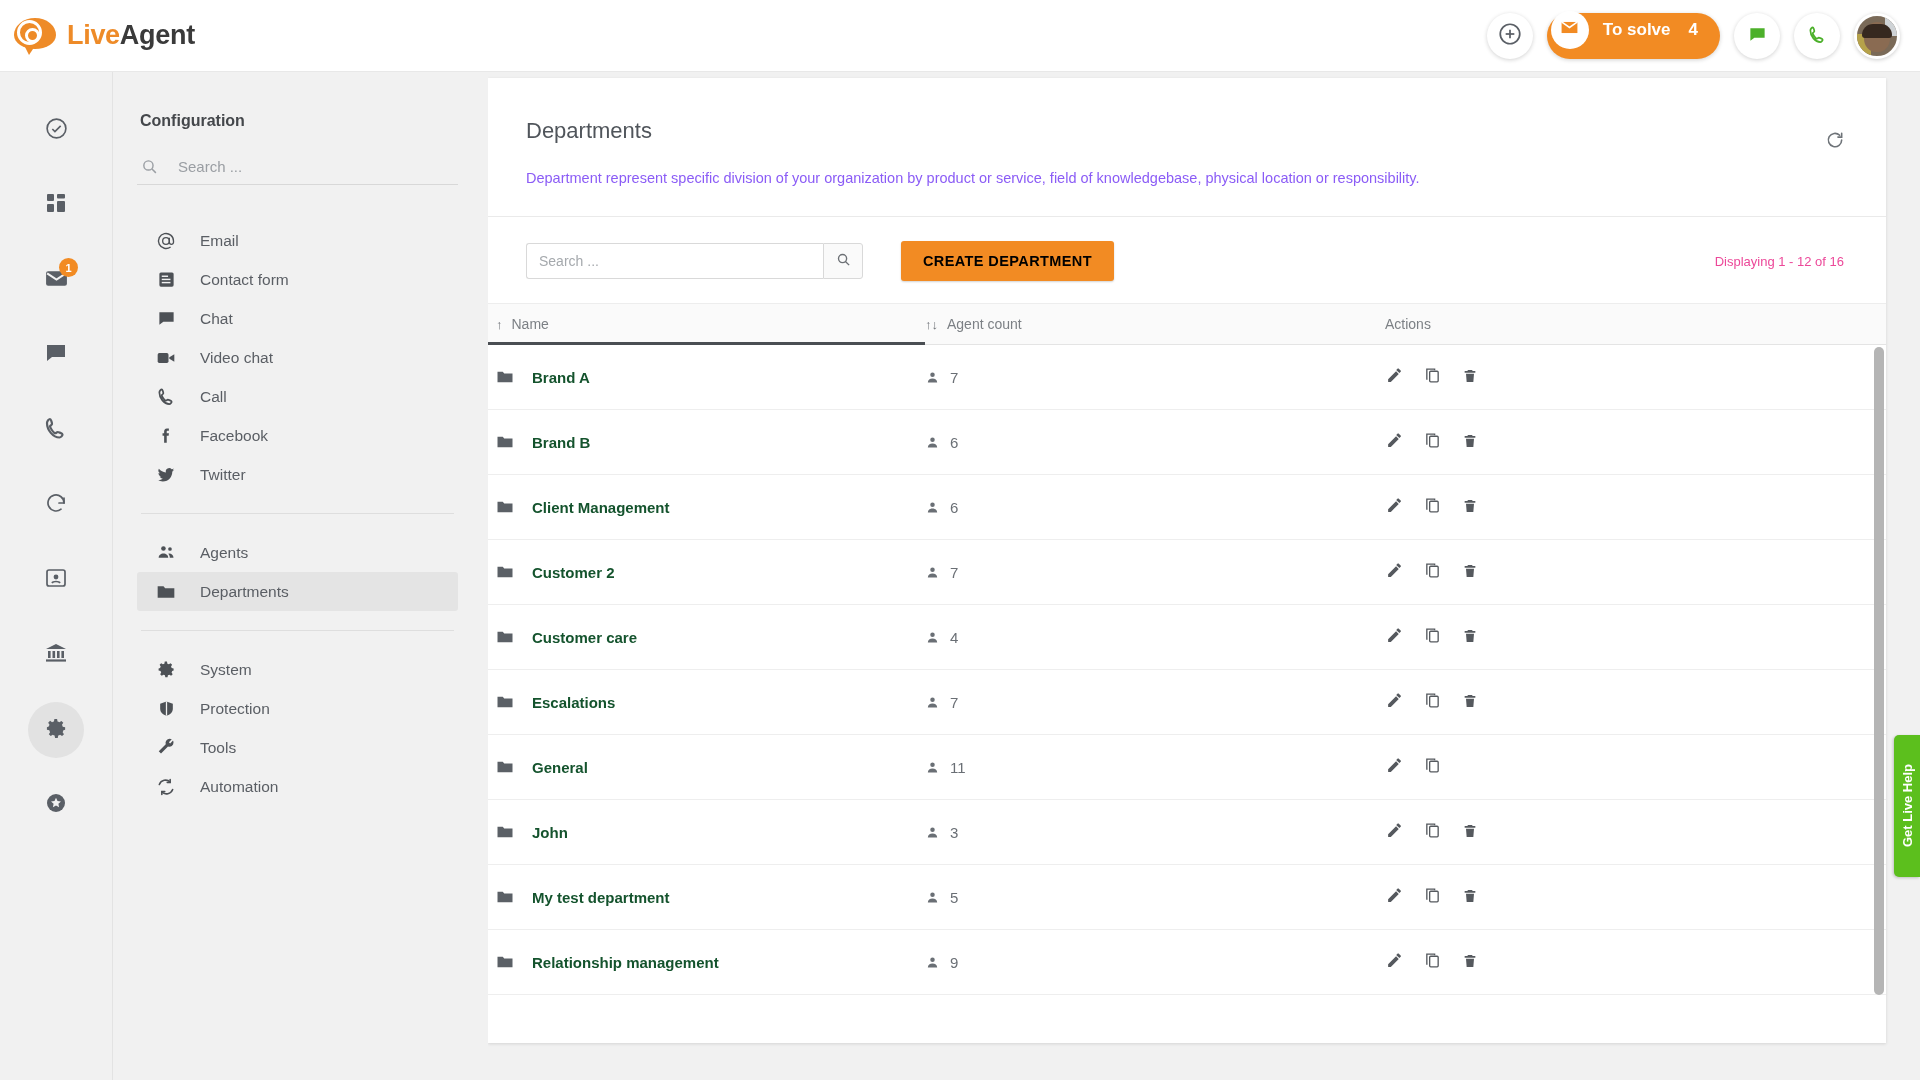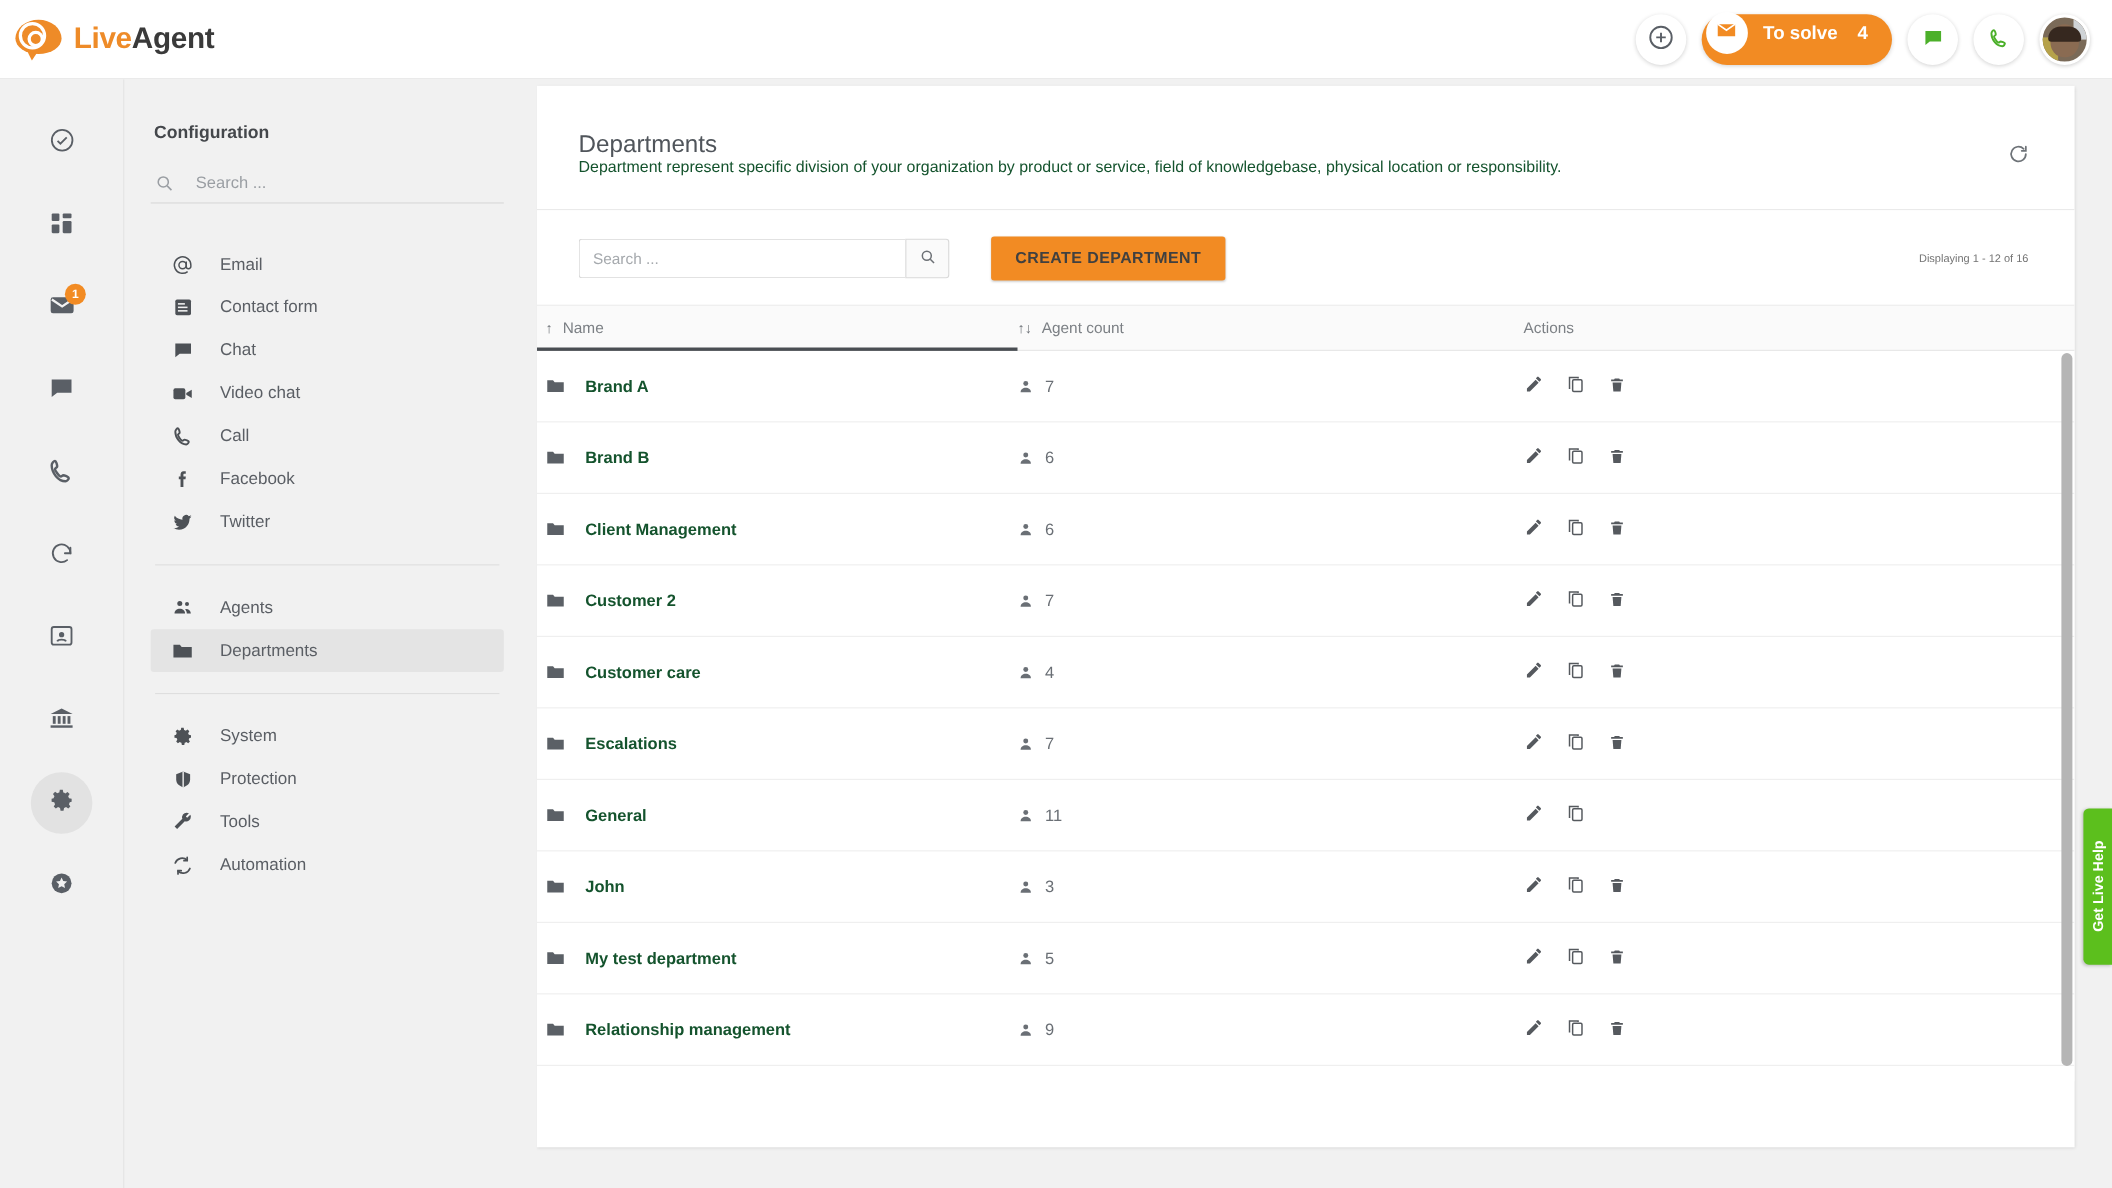--- a/index.html
+++ b/index.html
@@ -166,21 +166,21 @@
     width: 1398px; height: 965px;
     background: #ffffff;
     box-shadow: 0 1px 3px rgba(0,0,0,.12);
     overflow: hidden;
   }
   .panel-head {
     padding: 40px 42px 30px 38px;
     border-bottom: 1px solid #eaeaea; position: relative;
   }
   .panel-title { font-size: 22px; color: #50555b; font-weight: 400; }
-  .panel-desc { font-size: 14.5px; color: #14532d; }
+  .panel-desc { font-size: 14.5px; color: #8b5cf6; margin-top: 26px; }
   .refresh-btn {
     position: absolute; right: 34px; top: 46px;
     width: 34px; height: 34px; border: none; background: transparent;
     display: flex; align-items: center; justify-content: center;
     color: #6e7378; cursor: pointer;
   }
 
   .toolbar {
     display: flex; align-items: center;
     padding: 24px 42px 22px 38px; background: #fff;
@@ -196,27 +196,27 @@
   .search-group input::placeholder { color: #a5a9ad; }
   .search-btn {
     width: 40px; height: 36px;
     border: 1px solid #d9d9d9; border-radius: 0 3px 3px 0;
     background: #fafafa; color: #6c7075;
     display: flex; align-items: center; justify-content: center;
     cursor: pointer;
   }
   .create-btn {
     margin-left: 38px; height: 40px; padding: 0 22px;
-    background: #f28b23; color: #404040; border: none; border-radius: 3px;
+    background: #f28b23; color: #000000; border: none; border-radius: 3px;
     font-size: 14.5px; font-weight: 700; letter-spacing: .4px;
     font-family: inherit; cursor: pointer;
     box-shadow: 0 1px 2px rgba(0,0,0,.18);
   }
   .displaying {
-    margin-left: auto; font-size: 10px; color: #737373;
+    margin-left: auto; font-size: 13px; color: #ec4899;
   }
 
   .table-head {
     display: flex; align-items: center;
     height: 42px; background: #fafafa;
     border-top: 1px solid #ededed; border-bottom: 1px solid #e4e4e4;
     font-size: 14px; color: #7c8085;
   }
   .th { display: flex; align-items: center; height: 42px; }
   .th-name {

